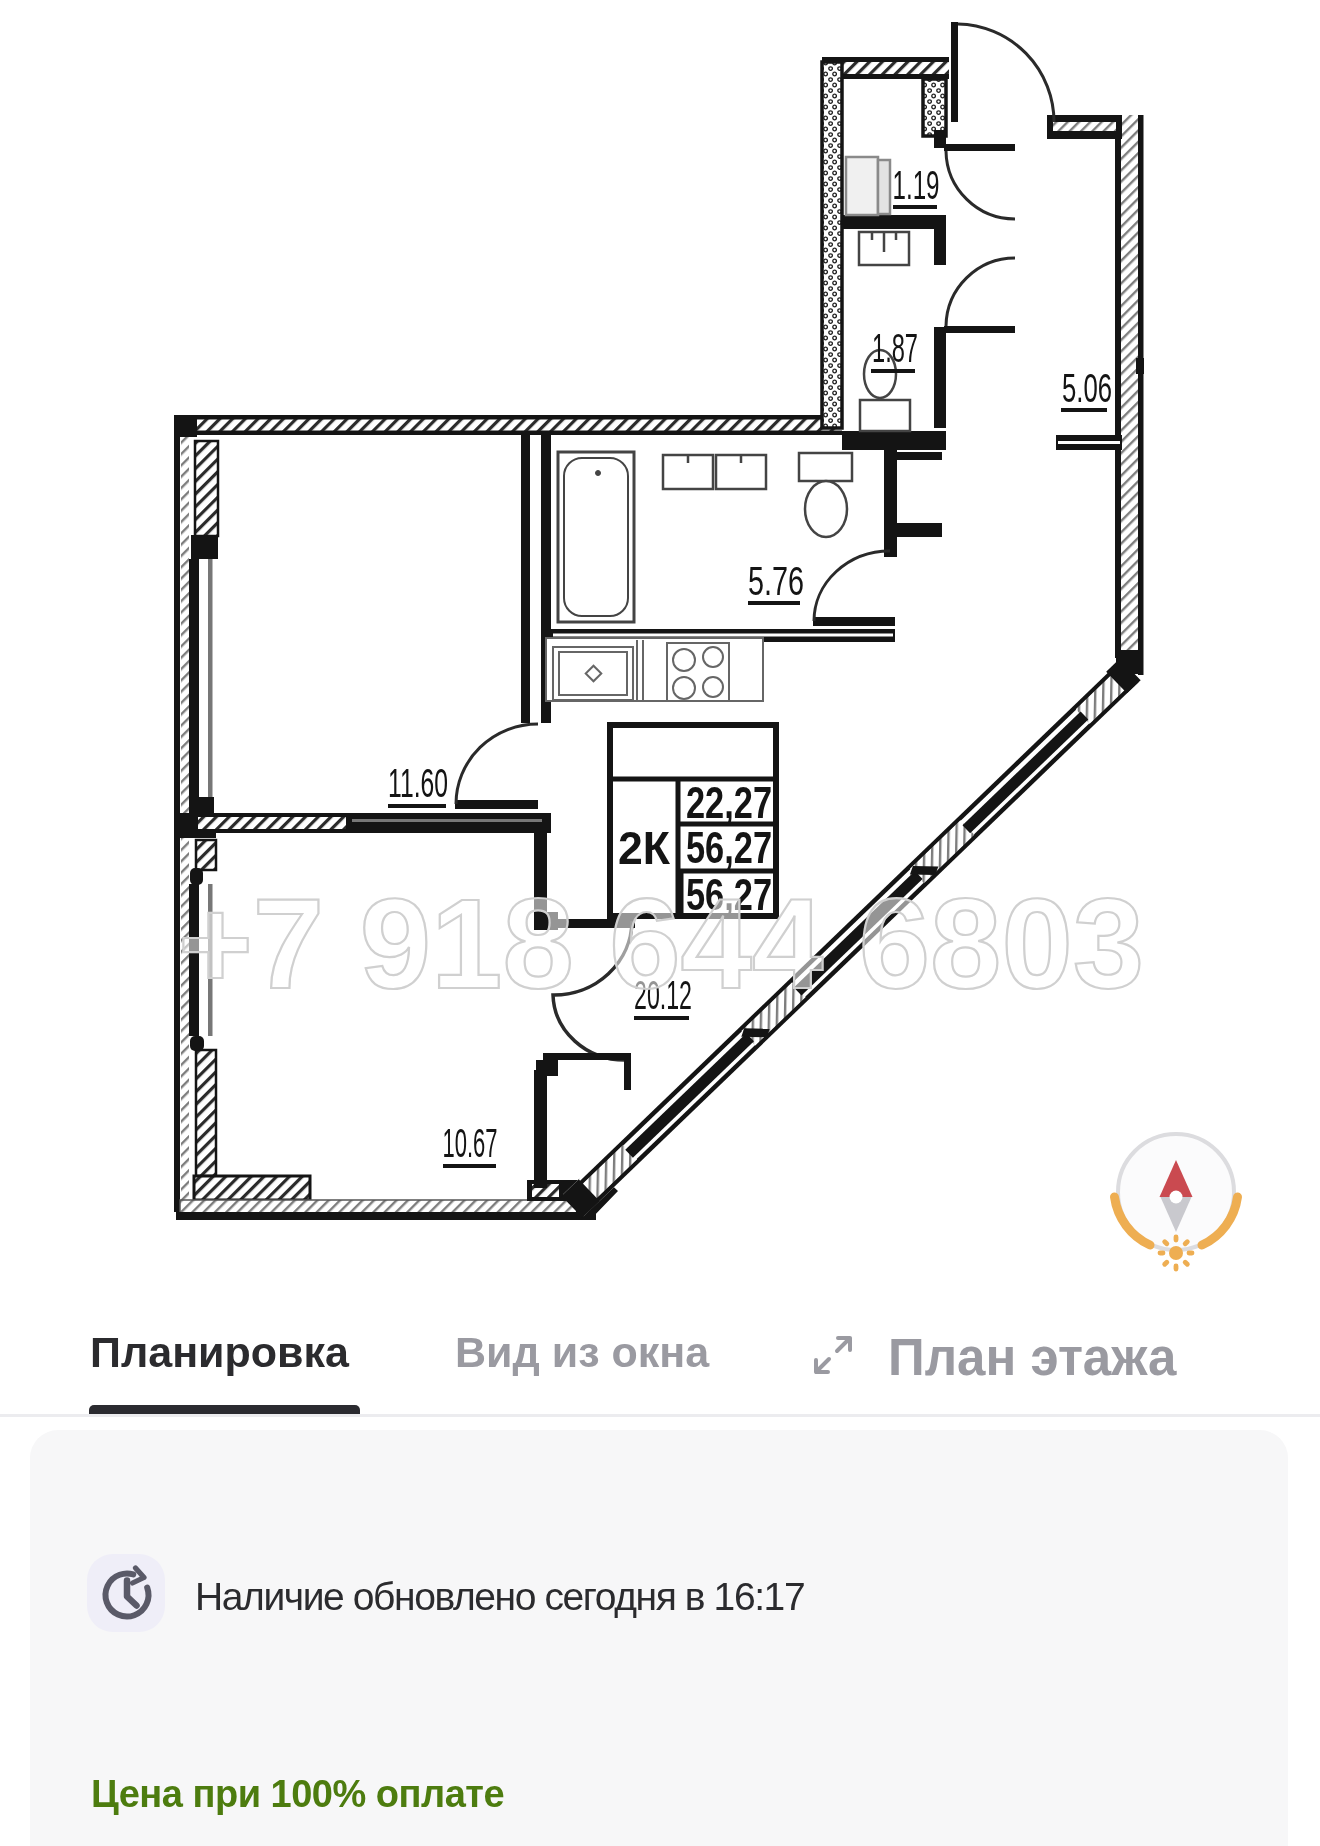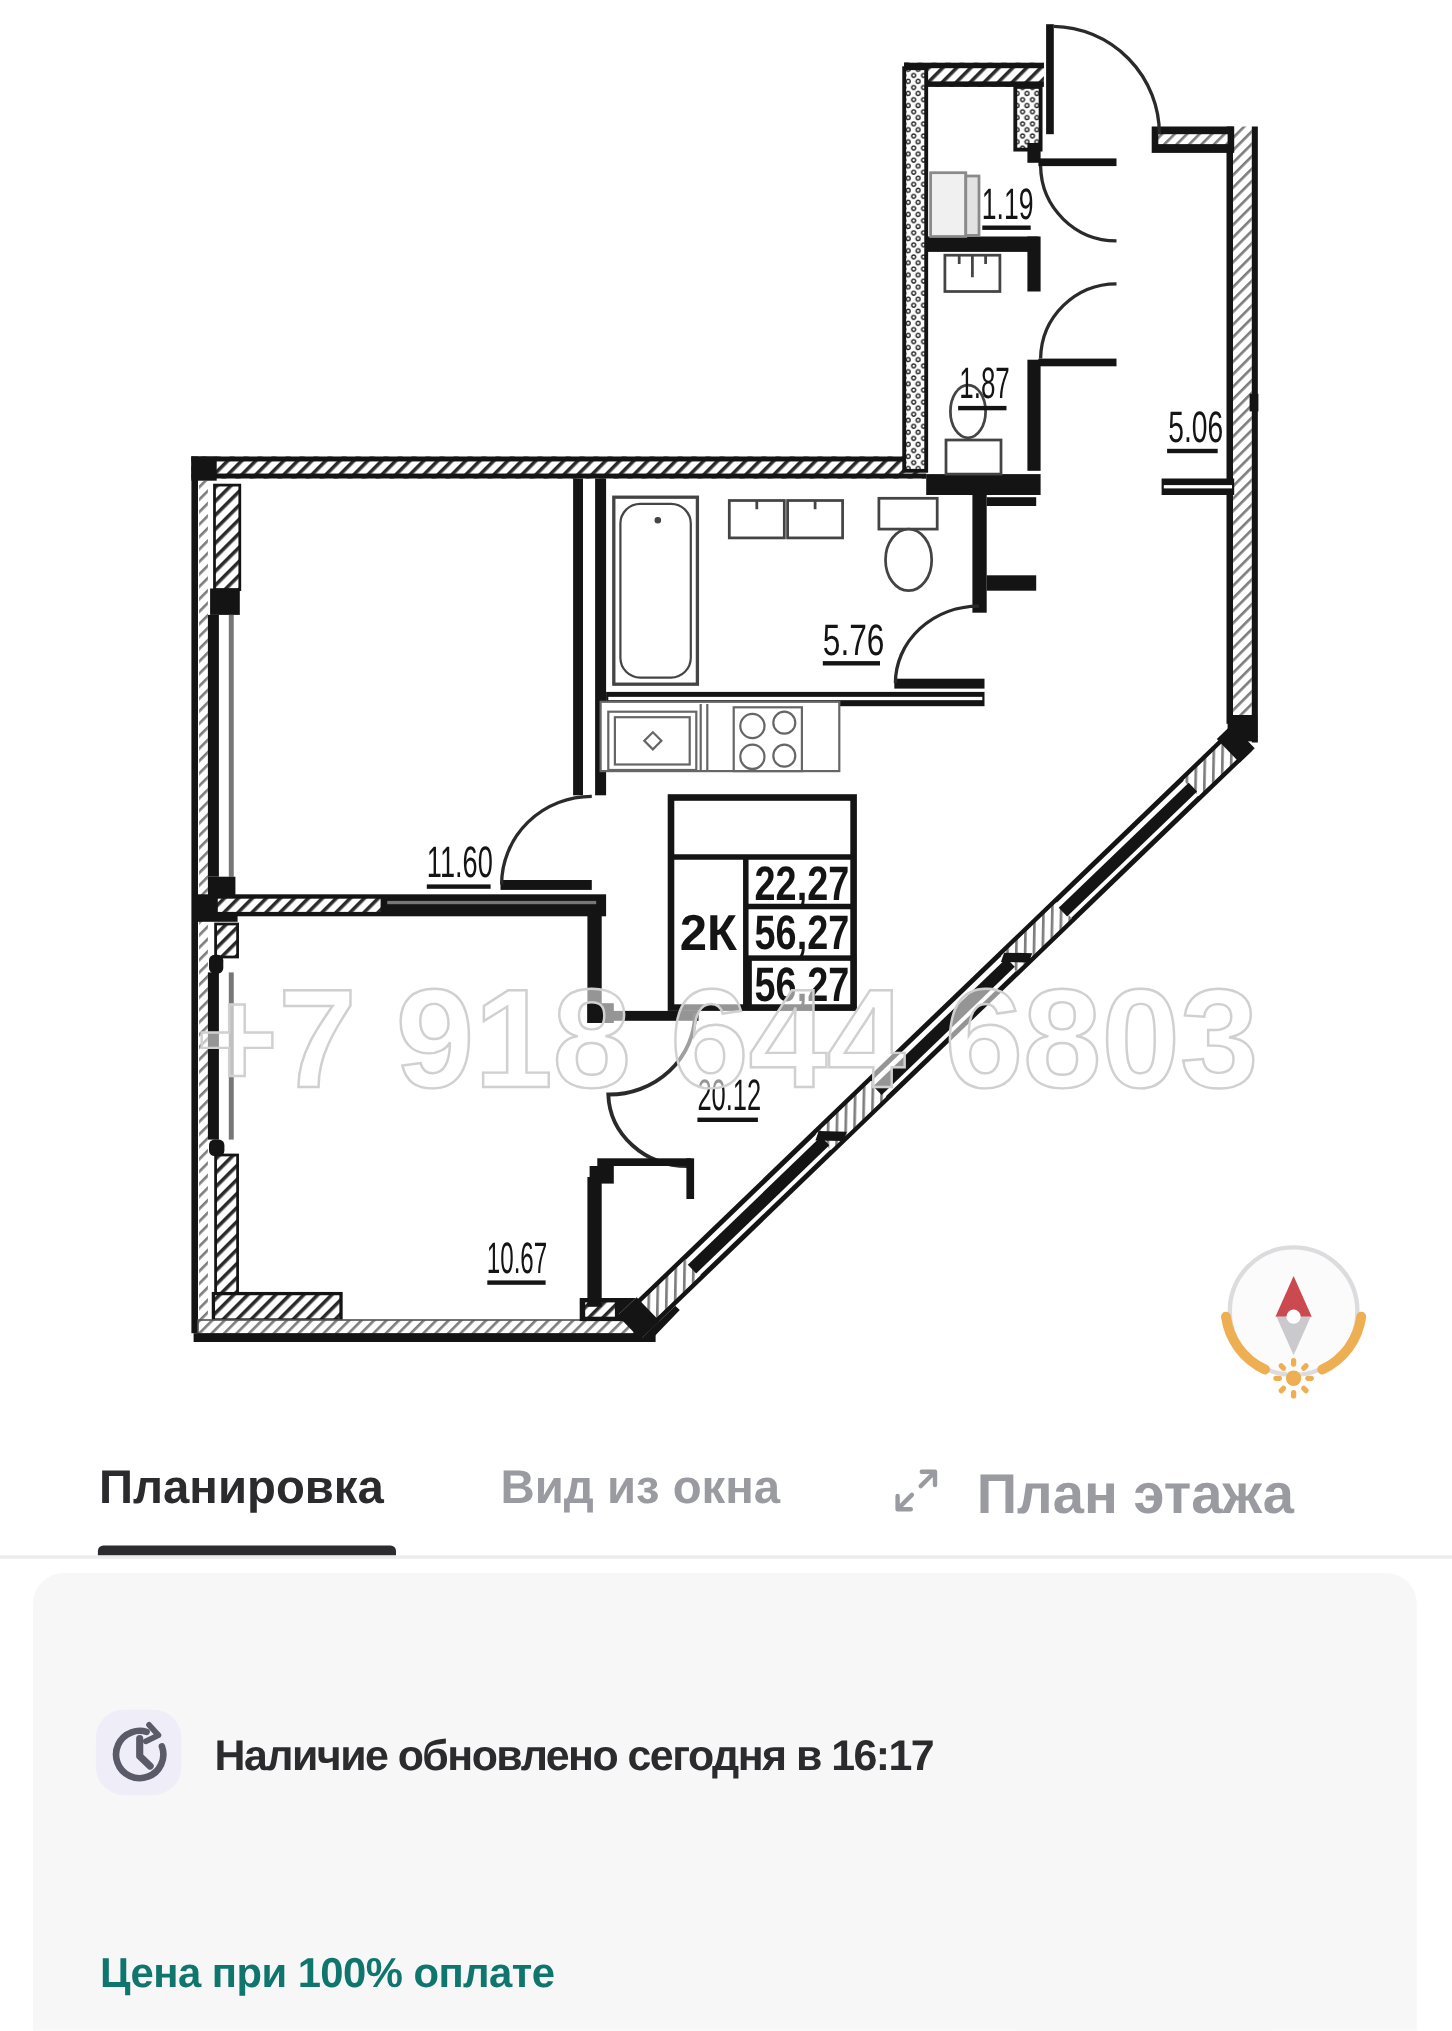--- a/index.html
+++ b/index.html
@@ -352,19 +352,19 @@
 
   <svg class="abs" style="left:57px;top:124px;" width="78" height="78" viewBox="0 0 78 78">
     <rect x="0" y="0" width="78" height="78" rx="26" fill="#efeef8"></rect>
     <g stroke="#5a5a68" fill="none" stroke-linecap="round" stroke-linejoin="round">
       <circle cx="40" cy="41" r="21.5" stroke-width="6" transform="rotate(-20 40 41)" stroke-dasharray="114.5 20.5"></circle>
       <path d="M48.5 14 L57 23.5 L45.5 29" stroke-width="5.2"></path>
       <path d="M40 26.5 L40 42.5 L49.5 51.5" stroke-width="6.5"></path>
     </g>
   </svg>
 
-  <div class="abs" style="left:165px;top:145px;font-size:39px;letter-spacing:-1.4px;font-weight:bold;color:#2b2b2e;">Наличие обновлено сегодня в 16:17</div>
-
-
-  <div class="abs" style="left:61px;top:343px;font-size:38px;letter-spacing:-0.5px;font-weight:bold;color:#0f766e;">Цена при 100% оплате</div>
+  <div class="abs" style="left:165px;top:145px;font-size:39px;letter-spacing:-1.4px;font-weight:normal;color:#2b2b2e;">Наличие обновлено сегодня в 16:17</div>
+
+
+  <div class="abs" style="left:61px;top:343px;font-size:38px;letter-spacing:-0.5px;font-weight:bold;color:#4d7c0f;">Цена при 100% оплате</div>
 </div>
 
 </div>
 
 </body></html>

